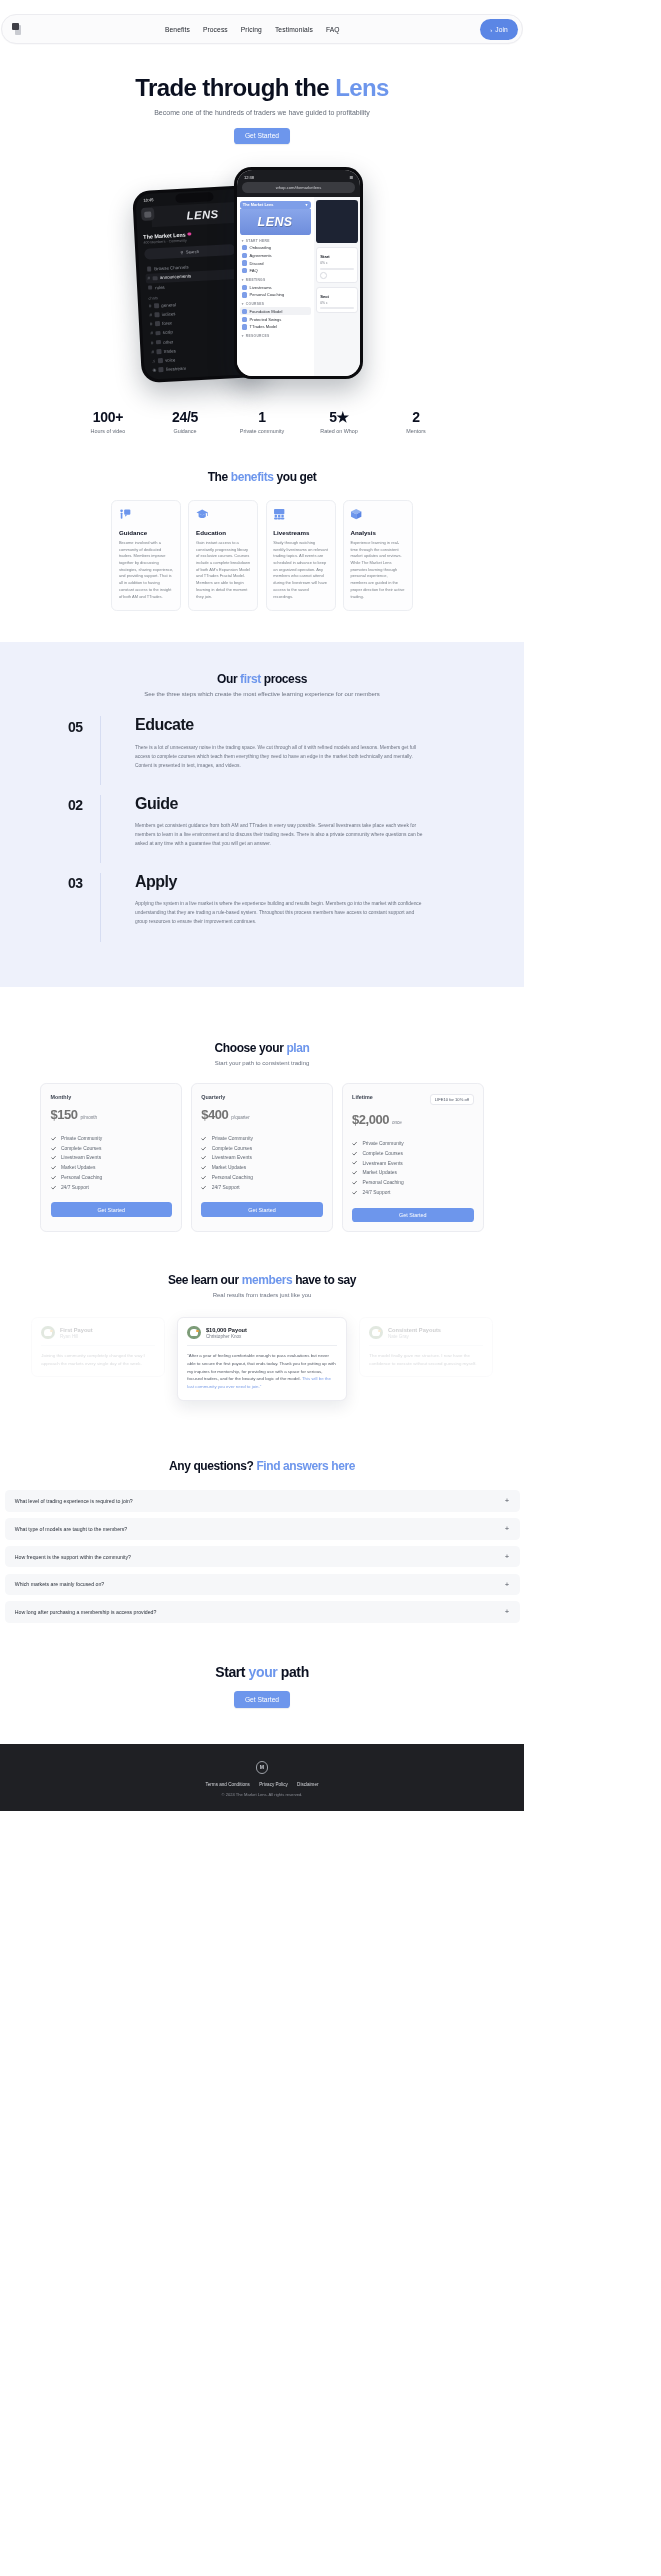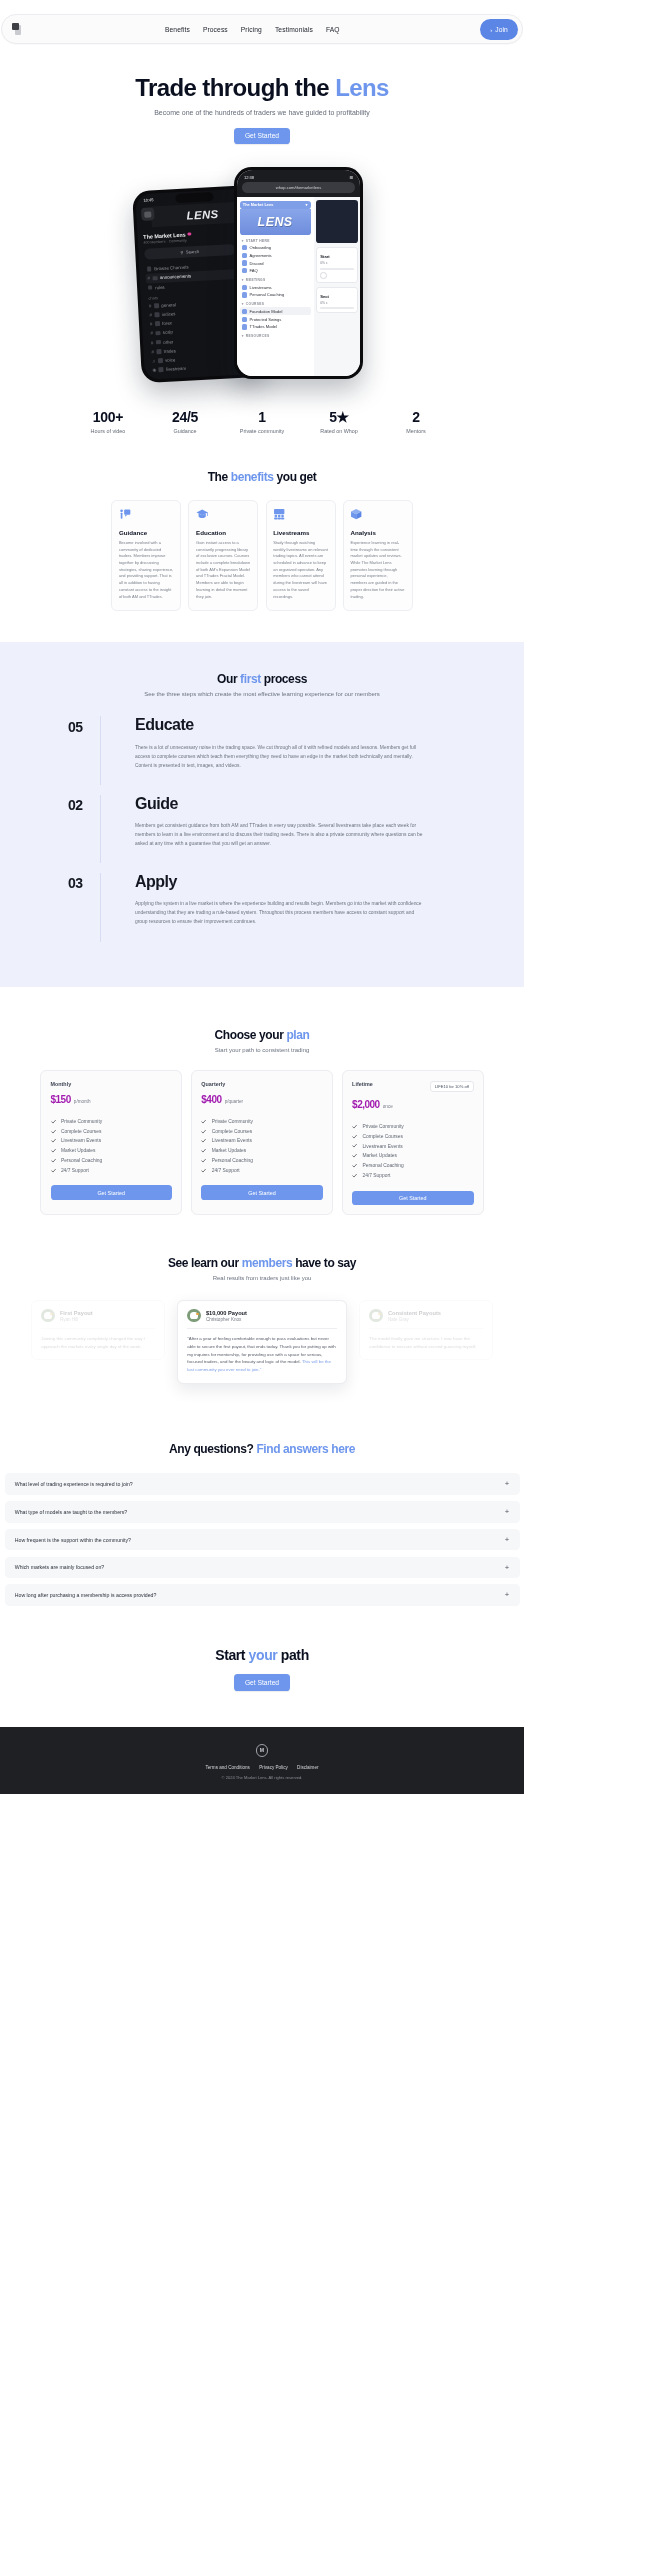--- a/index.html
+++ b/index.html
@@ -158,21 +158,21 @@
   .plan {
     width:142px; background:#fbfbfc; border:0.5px solid #ebecf1; border-radius:6.2px; padding:10.3px 9.3px 9.3px;
   }
   .plan-head { display:flex; justify-content:space-between; align-items:flex-start; }
   .plan-name { font-size:5.4px; color:#3f4653; font-weight:600; }
   .plan-badge {
     font-size:4.1px; color:#4a5262; background:#fff; border:0.5px solid #e7e8ee;
     border-radius:3.1px; padding:2.1px 3.6px;
   }
   .plan-price { margin-top:7.2px; display:flex; align-items:baseline; gap:3.1px; }
-  .plan-price .amt { font-size:10px; font-weight:800; letter-spacing:-0.5px; color:#a21caf; }
+  .plan-price .amt { font-size:13px; font-weight:800; letter-spacing:-0.5px; color:#737373; }
   .plan-price .per { font-size:4.6px; color:#757b86; }
   .feats { margin-top:11.3px; }
   .feat { display:flex; align-items:center; gap:5.2px; font-size:4.9px; color:#5f6671; padding:2.3px 0; }
   .check { width:5.2px; height:5.2px; flex:0 0 auto; }
   .plan .btn-plan {
     margin-top:10.3px; width:100%; background:#6d96ec; color:#fff; border:none;
     border-radius:3.6px; padding:4.1px 0; font-size:5.4px; font-family:inherit; cursor:pointer;
   }
 
   
@@ -528,21 +528,21 @@
       <div class="step">
         <div class="step-num">03</div>
         <div class="step-body">
           <h2>Apply</h2>
           <p>Applying the system in a live market is where the experience building and results begin. Members go into the market with confidence understanding that they are trading a rule-based system. Throughout this process members have access to constant support and group resources to ensure their improvement continues.</p>
         </div>
       </div>
     </div>
   </div>
 
-  <div class="section" style="padding-top:41px">
+  <div class="section" style="padding-top:54px">
     <div class="sec-title"><span>Choose your </span><span class="accent">plan</span></div>
     <div class="sec-sub">Start your path to consistent trading</div>
 
     <div class="plans">
 
       <div class="plan">
         <div class="plan-head">
             <div class="plan-name">Monthly</div>
           </div>
         <div class="plan-price">

